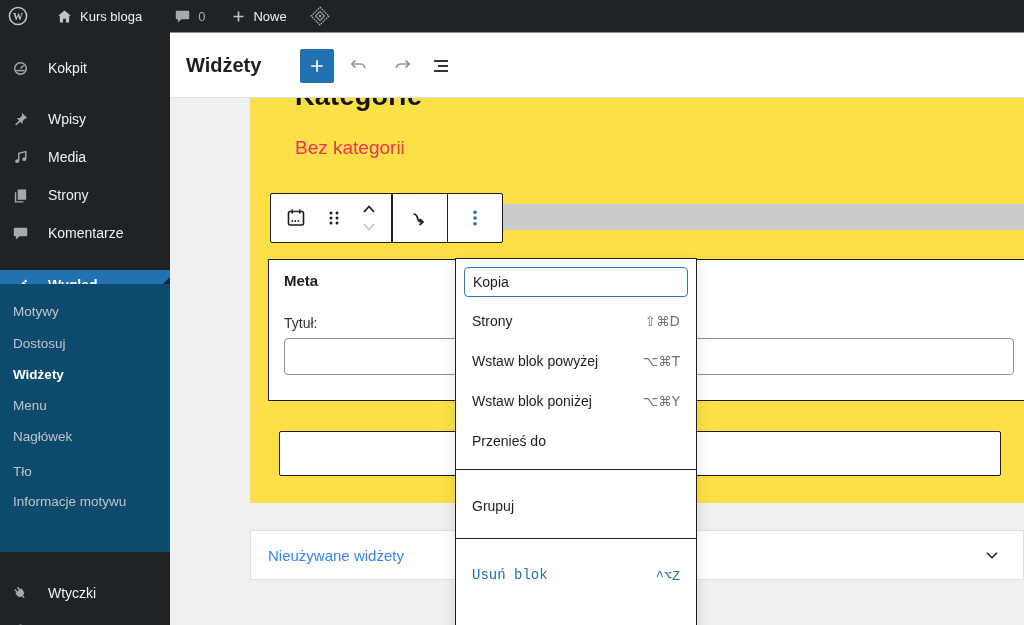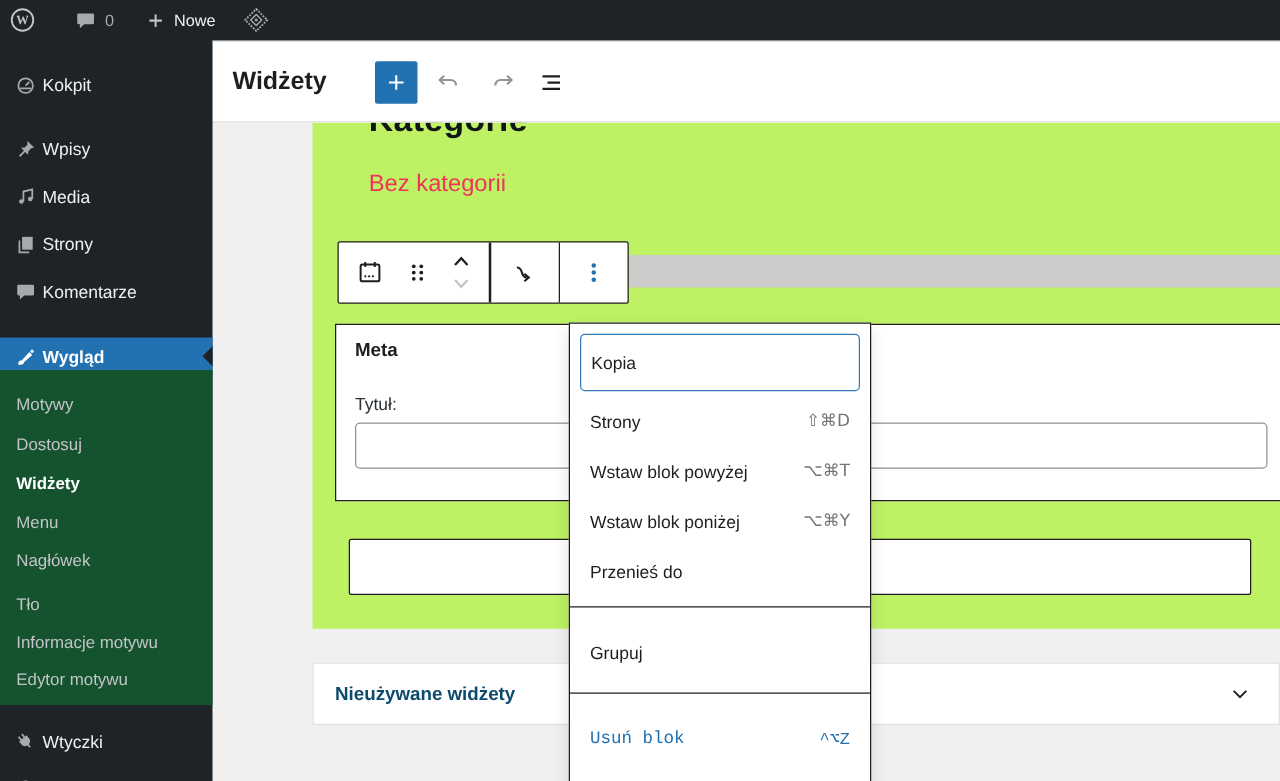--- a/index.html
+++ b/index.html
@@ -22,34 +22,34 @@
   }
   .ab-count { color:#a7aaad; }
 
   
   .sidebar {
     position:absolute; left:0; top:32px; width:170px; height:593px;
     background:#1d2327; z-index:30;
   }
   .srow {
     position:absolute; left:0; width:170px; height:28px;
-    display:flex; align-items:center; gap:4px; padding-left:10px;
+    display:flex; align-items:center; gap:18px; padding-left:10px;
     color:#f0f0f1; font-size:14px; cursor:pointer;
   }
   .srow .icon { width:20px; display:flex; justify-content:center; }
   .srow-active {
     height:30px; background:#2271b1; color:#fff; font-weight:600;
   }
   .active-arrow {
     position:absolute; right:0; top:50%; margin-top:-8px; width:0; height:0;
     border:8px solid transparent; border-right-color:#1d2327;
   }
   .submenu {
-    position:absolute; left:0; top:264px; width:170px; height:268px;
-    background:#14532d;
+    position:absolute; left:0; top:252px; width:170px; height:268px;
+    background:#0c4a6e;
   }
   .subitem {
     position:absolute; left:0; width:170px; height:20px; line-height:20px;
     padding-left:13px; color:#c3c4c7; font-size:13.5px; cursor:pointer;
   }
   .subitem-active { color:#fff; font-weight:700; }
 
   
   .editor-header {
     position:absolute; left:170px; top:32px; width:854px; height:66px;
@@ -66,21 +66,21 @@
     display:flex; align-items:center; justify-content:center;
   }
   .hbtn {
     position:absolute; top:20px; width:26px; height:26px; background:none; border:none;
     display:flex; align-items:center; justify-content:center; cursor:pointer;
   }
 
   
   .content-card {
     position:absolute; left:250px; top:98px; width:774px; height:405px;
-    background:#bef264; overflow:hidden; z-index:5;
+    background:#fde047; overflow:hidden; z-index:5;
   }
   .clipped-title {
     position:absolute; left:45px; top:-17px;
     font-size:27px; font-weight:700; color:#101517; letter-spacing:.3px;
   }
   .cat-link {
     position:absolute; left:45px; top:39px;
     font-size:19px; color:#ee345a; text-decoration:none; cursor:pointer;
   }
   .gray-strip {
@@ -116,53 +116,61 @@
     background:#fff; border:1.5px solid #1e1e1e; border-radius:2px; cursor:pointer;
   }
 
   
   .unused-panel {
     position:absolute; left:250px; top:530px; width:774px; height:50px;
     background:#fff; border:1px solid #e0e0e0; z-index:6;
     display:flex; align-items:center; justify-content:space-between;
     padding:0 20px 0 17px; cursor:pointer;
   }
-  .unused-label { font-size:15px; font-weight:700; color:#0c4a6e; }
+  .unused-label { font-size:15px; font-weight:400; color:#3b82f6; }
 
   
   .dropdown {
     position:absolute; left:455px; top:258px; width:242px; height:400px;
     background:#fff; border:1.5px solid #1e1e1e; padding:8px;
     box-shadow:0 6px 14px rgba(0,0,0,.12); z-index:50; overflow:hidden;
   }
   .mi {
     height:40px; display:flex; align-items:center; justify-content:space-between;
     padding:0 8px; font-size:14px; color:#1e1e1e; cursor:pointer;
   }
   .mi-focus {
-    height:46px; border:1.5px solid #3279bb; border-radius:4px; margin-bottom:4px;
+    height:30px; border:1.5px solid #3279bb; border-radius:4px; margin-bottom:4px;
   }
   .kbd { color:#757575; font-size:13.5px; font-family:"DejaVu Sans",sans-serif; }
   .mdiv { border-top:1.2px solid #1e1e1e; }
   .mdiv1 { margin:8px -10px 16px; }
   .mdiv2 { margin:12px -10px 16px; }
   .mi-danger, .mi-danger .kbd { color:#2271b1;font-family:Liberation Mono, monospace; }
 </style>
 </head>
 <body>
 
 <header class="adminbar">
   <div class="ab-item" style="padding-left:8px;">
     <span class="icon">
       <svg width="20" height="20" viewBox="0 0 20 20">
         <circle cx="10" cy="10" r="8.6" fill="none" stroke="#c3c4c7" stroke-width="1.5"></circle>
         <text x="10" y="13.6" text-anchor="middle" font-size="10" font-weight="bold" fill="#c3c4c7" font-family="Liberation Serif, serif">W</text>
       </svg>
     </span>
   </div>
+  <div class="ab-item" style="margin-left:8px;">
+    <span class="icon">
+      <svg width="17" height="17" viewBox="0 0 24 24">
+        <path d="M12 3.5 L21 11 H18.6 V20.5 H14 v-5.5 h-4 v5.5 H5.4 V11 H3 Z" fill="#c3c4c7"></path>
+      </svg>
+    </span>
+    <span>Kurs bloga</span>
+  </div>
   <div class="ab-item" style="margin-left:12px;">
     <span class="icon">
       <svg width="17" height="17" viewBox="0 0 24 24">
         <path d="M4 4 h16 a1.5 1.5 0 0 1 1.5 1.5 v9 a1.5 1.5 0 0 1 -1.5 1.5 h-9.5 l-5 4.5 v-4.5 H4 a1.5 1.5 0 0 1 -1.5 -1.5 v-9 A1.5 1.5 0 0 1 4 4 z" fill="#a7aaad"></path>
       </svg>
     </span>
     <span class="ab-count">0</span>
   </div>
   <div class="ab-item" style="margin-left:6px;">
     <span class="icon">
@@ -249,21 +257,20 @@
   </div>
 
   <div class="submenu">
     <div class="subitem" style="top:18px;">Motywy</div>
     <div class="subitem" style="top:50px;">Dostosuj</div>
     <div class="subitem subitem-active" style="top:81px;">Widżety</div>
     <div class="subitem" style="top:112px;">Menu</div>
     <div class="subitem" style="top:143px;">Nagłówek</div>
     <div class="subitem" style="top:178px;">Tło</div>
     <div class="subitem" style="top:208px;">Informacje motywu</div>
-    <div class="subitem" style="top:238px;">Edytor motywu</div>
   </div>
 
   <div class="srow" style="top:547px;">
     <span class="icon">
       <svg width="17" height="17" viewBox="0 0 24 24">
         <g transform="rotate(-40 12 12)">
           <rect x="8.6" y="2.5" width="2" height="4.5" fill="#a7aaad"></rect>
           <rect x="13.4" y="2.5" width="2" height="4.5" fill="#a7aaad"></rect>
           <path d="M6.5 7 h11 v4 a5.5 5.5 0 0 1 -4.5 5.4 V20 h-2 v-3.6 A5.5 5.5 0 0 1 6.5 11 z" fill="#a7aaad"></path>
         </g>

